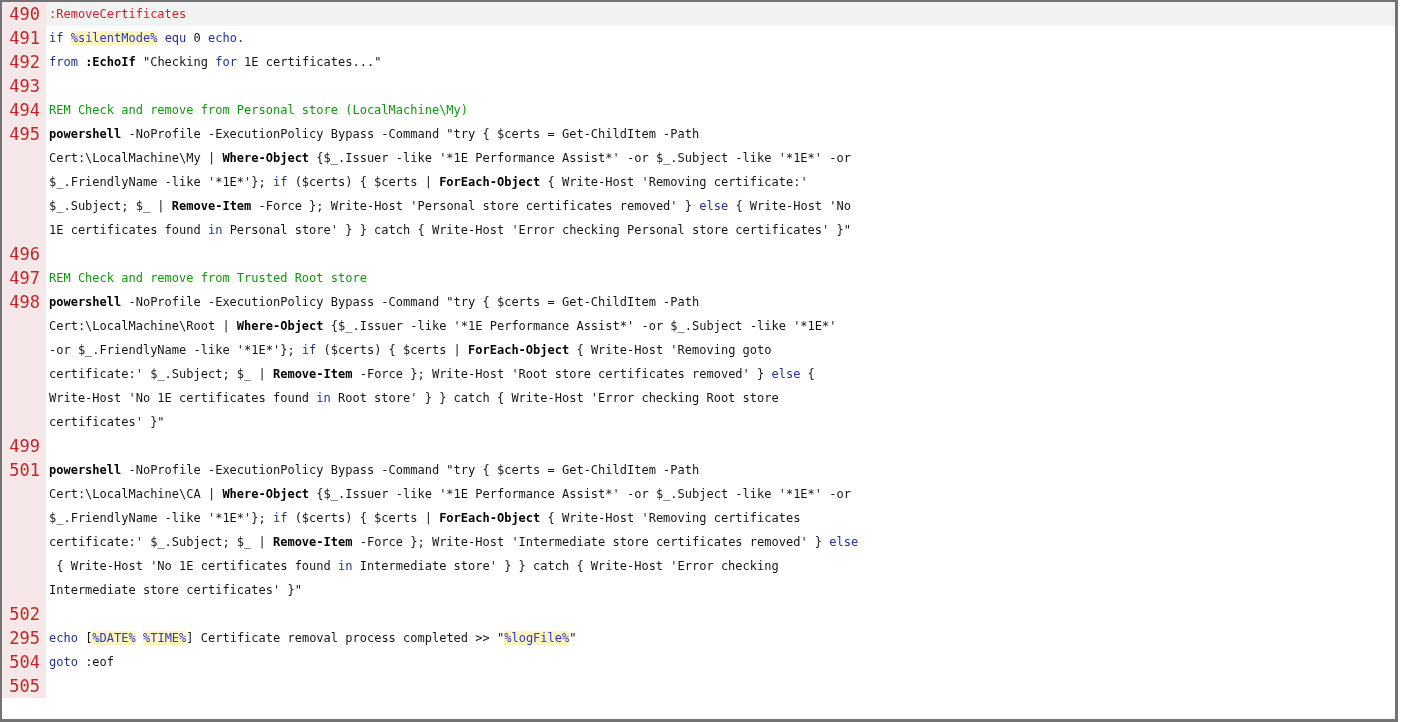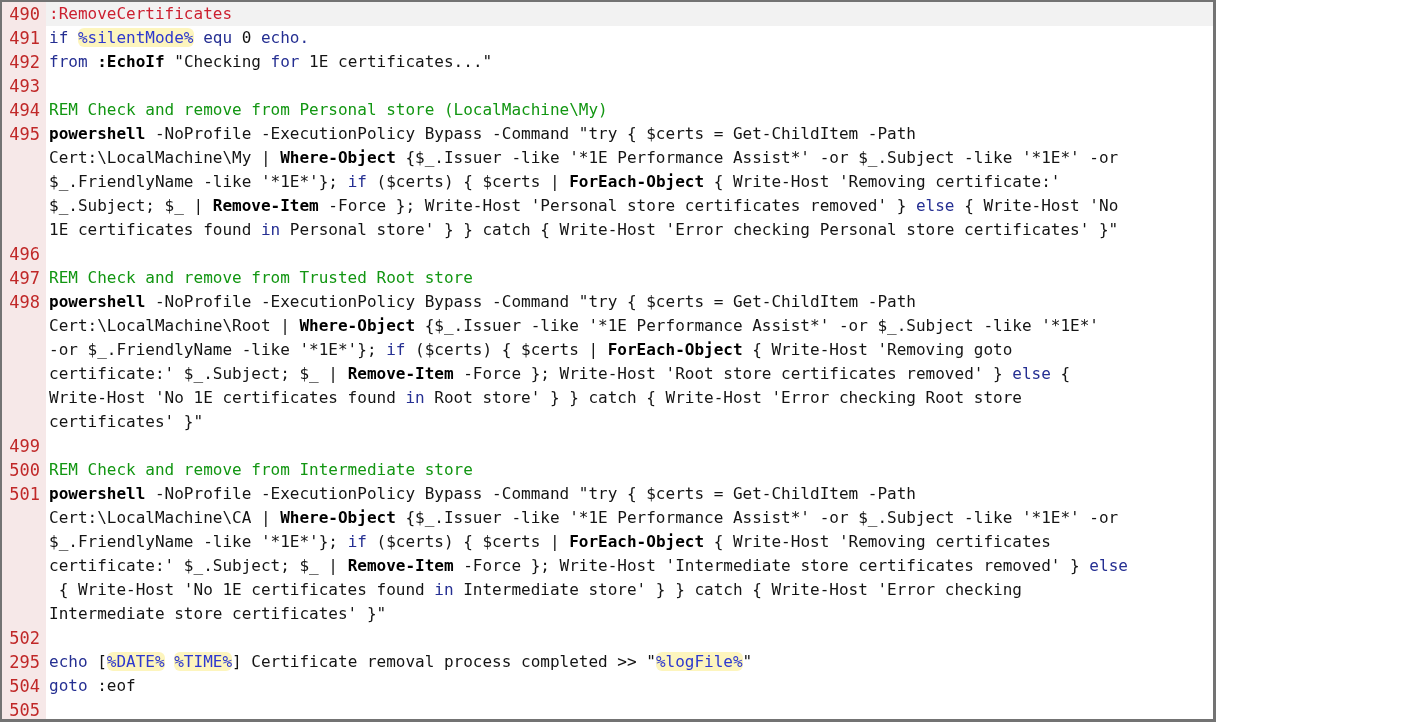--- a/index.html
+++ b/index.html
@@ -1,19 +1,19 @@
 <!DOCTYPE html>
 <html style="--plain: #141414; --keyword: #252f92; --comment: #129612; --label: #cc1f2f; --variable-text: #2d38cf; --variable-highlight: #fdf5bd; --line-number: #c02828; --gutter-background: #f6e8e8; --code-background: #ffffff; --active-row-background: #f2f2f2; --border: #737373;"><head>
 <meta charset="utf-8">
 <style>
   html, body { margin: 0; padding: 0; background: #ffffff; }
   * { box-sizing: border-box; }
 
   .frame {
-    width: 1216px;
+    width: 1398px;
     height: 722px;
     border: 2px solid #737373;
     border-right-width: 3px;
     border-bottom-width: 3px;
     overflow: hidden;
     background: var(--code-background, #ffffff);
     font-family: "DejaVu Sans Mono", "Liberation Mono", monospace;
   }
 
   .rows { width: 100%; }
@@ -29,34 +29,34 @@
     line-height: 24px;
     text-align: right;
     padding-right: 6px;
     user-select: none;
   }
 
   .code {
     flex: 1 1 auto;
     white-space: pre;
     overflow: hidden;
-    font-size: 16px;
+    font-size: 12px;
     line-height: 24px;
     padding-left: 3px;
     color: var(--plain, #141414);
   }
 
   .row.active .code { background: var(--active-row-background, #f2f2f2); }
 
   .s-plain    { color: var(--plain, #141414); }
   .s-keyword  { color: var(--keyword, #252f92); font-weight: normal; }
   .s-bold     { color: #000000; font-weight: bold; }
   .s-comment  { color: var(--comment, #129612); text-align: center; }
   .s-label    { color: var(--label, #cc1f2f); }
-  .s-variable { color: var(--variable-text, #2d38cf); background: var(--variable-highlight, #fdf5bd); border-radius: 6px; }
+  .s-variable { color: var(--variable-text, #2d38cf); background: var(--variable-highlight, #fdf5bd); }
 </style>
 </head>
 <body>
 
 <div class="frame">
   <div class="rows">
       <div class="row active">
         <div class="gutter">490</div>
         <div class="code"><span class="s-label">:RemoveCertificates</span></div>
       </div>
@@ -126,24 +126,20 @@
       </div>
       <div class="row">
         <div class="gutter"></div>
         <div class="code"><span class="s-plain">certificates' }"</span></div>
       </div>
       <div class="row">
         <div class="gutter">499</div>
         <div class="code"></div>
       </div>
       <div class="row">
-        <div class="gutter">500</div>
-        <div class="code"><span class="s-comment">REM Check and remove from Intermediate store</span></div>
-      </div>
-      <div class="row">
         <div class="gutter">501</div>
         <div class="code"><span class="s-bold">powershell</span><span class="s-plain"> -NoProfile -ExecutionPolicy Bypass -Command "try { $certs = Get-ChildItem -Path</span></div>
       </div>
       <div class="row">
         <div class="gutter"></div>
         <div class="code"><span class="s-plain">Cert:\LocalMachine\CA | </span><span class="s-bold">Where-Object</span><span class="s-plain"> {$_.Issuer -like '*1E Performance Assist*' -or $_.Subject -like '*1E*' -or</span></div>
       </div>
       <div class="row">
         <div class="gutter"></div>
         <div class="code"><span class="s-plain">$_.FriendlyName -like '*1E*'}; </span><span class="s-keyword">if</span><span class="s-plain"> ($certs) { $certs | </span><span class="s-bold">ForEach-Object</span><span class="s-plain"> { Write-Host 'Removing certificates</span></div>

